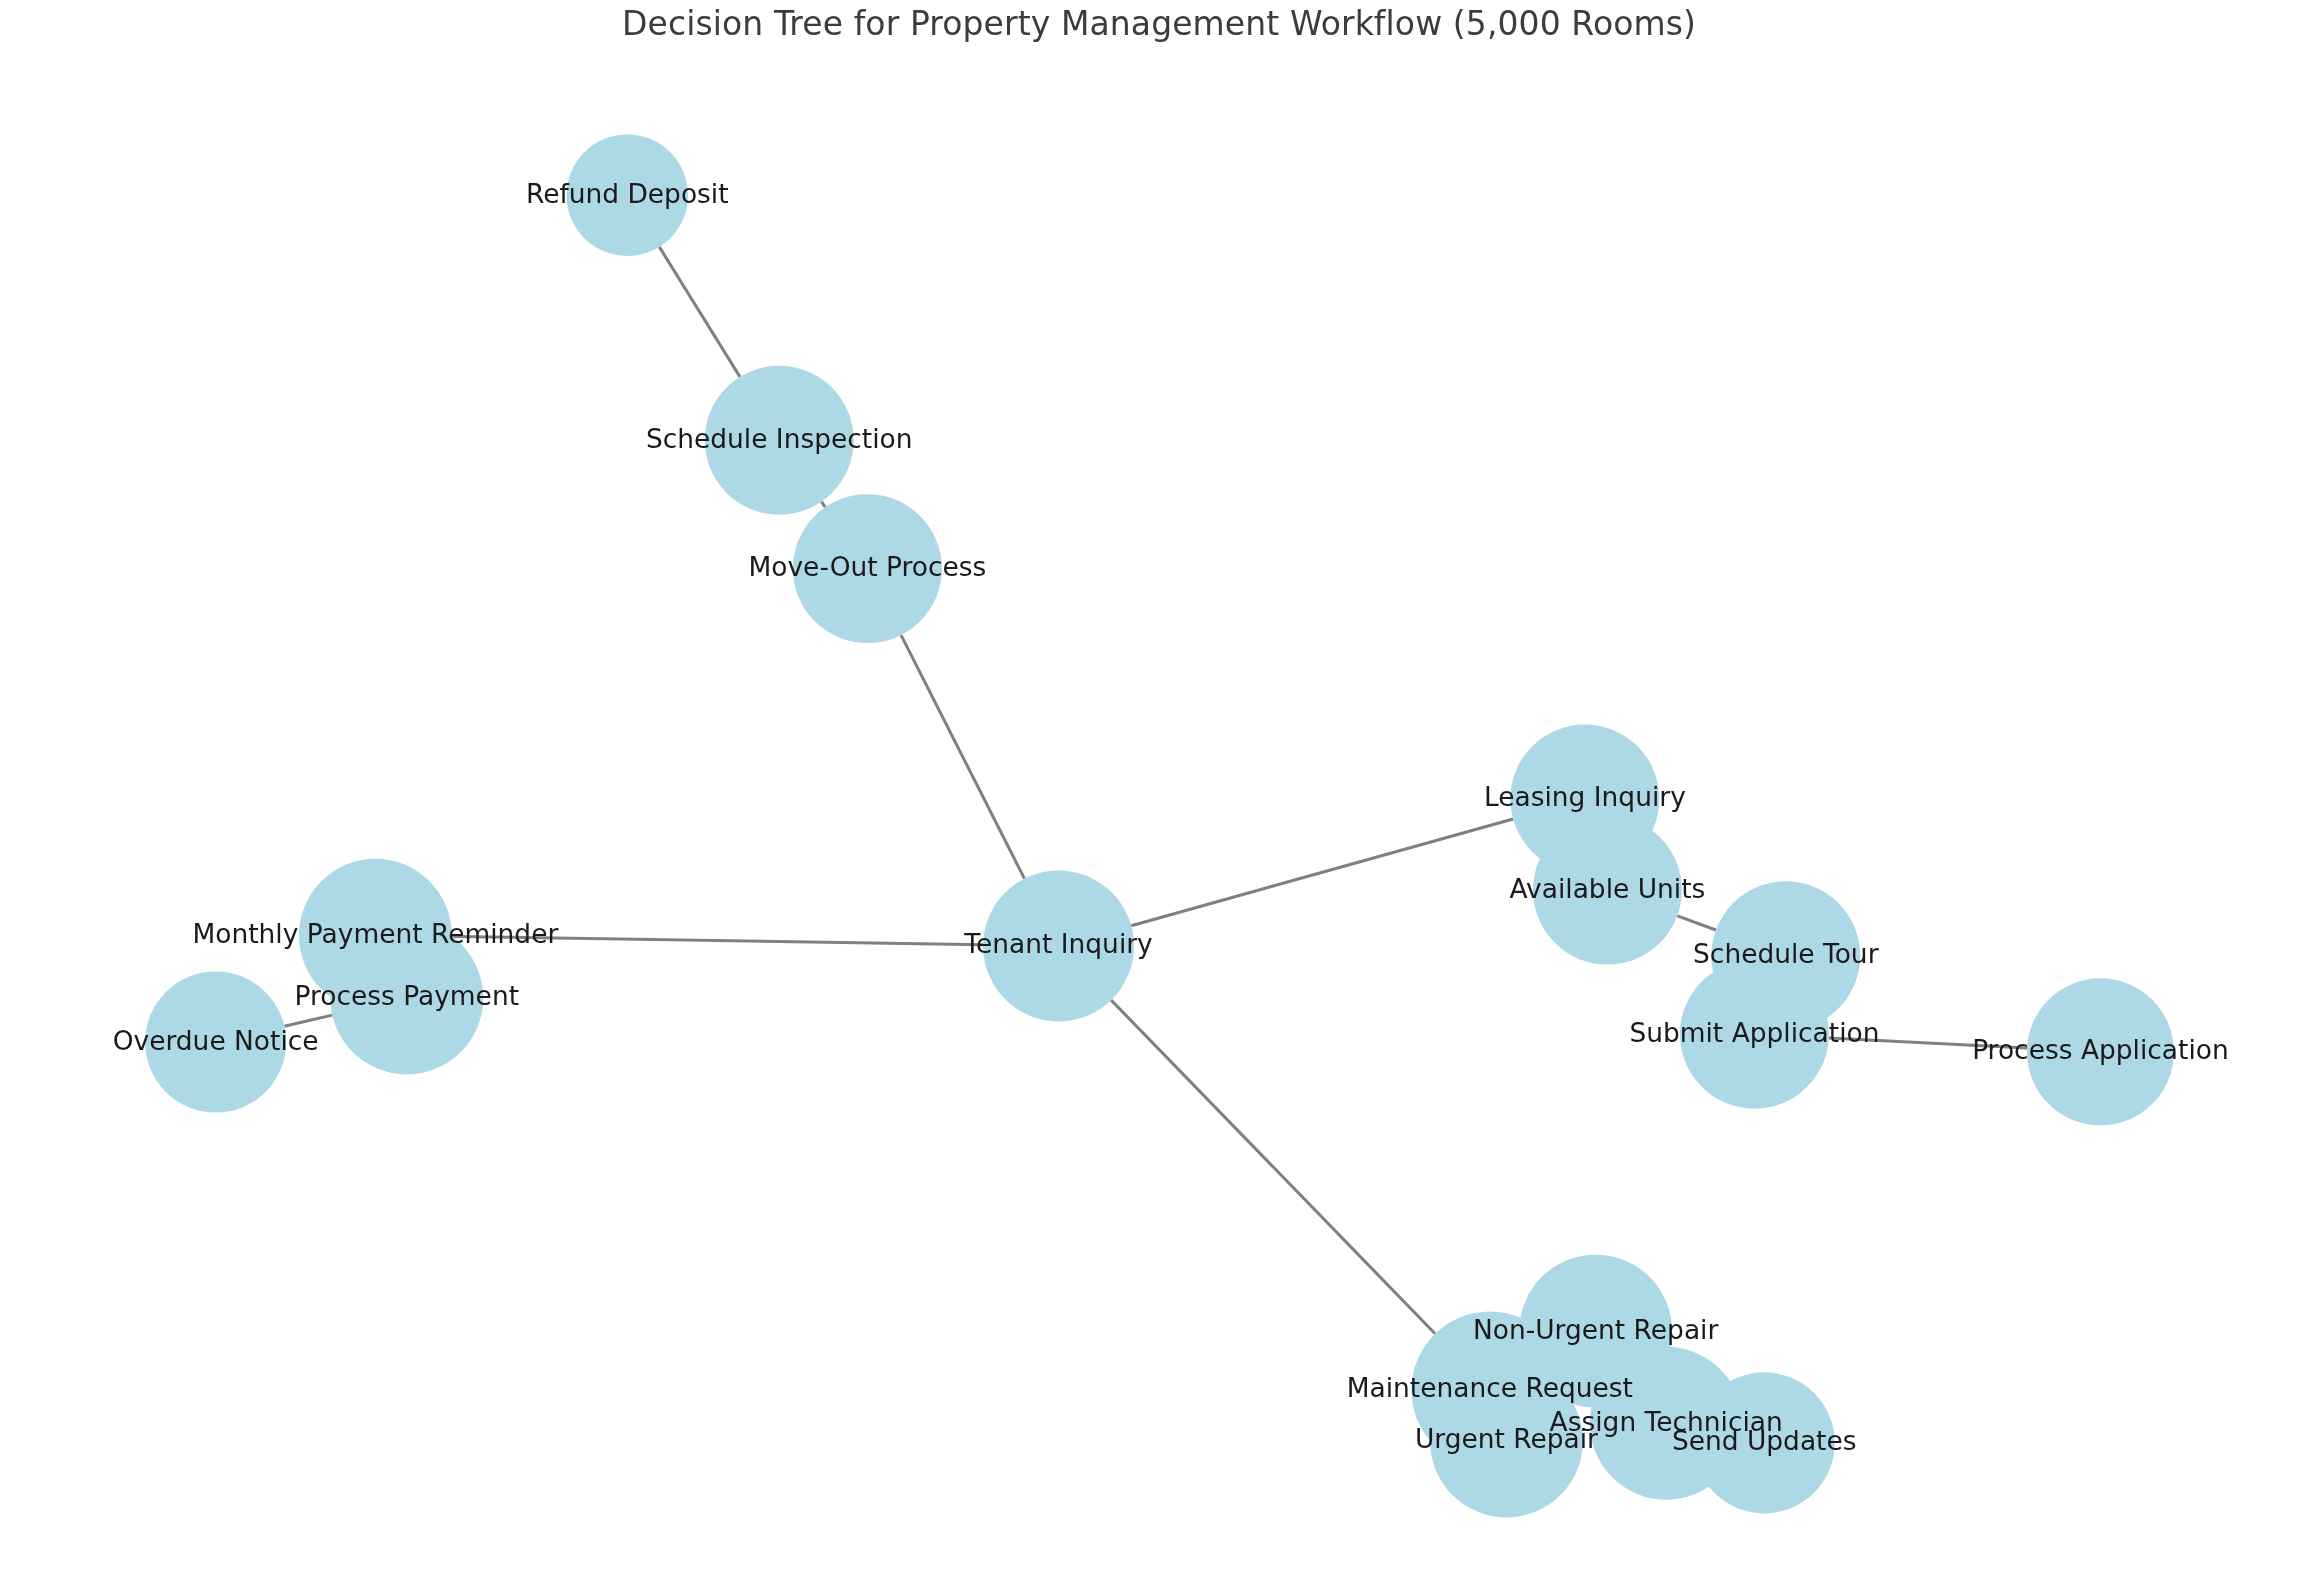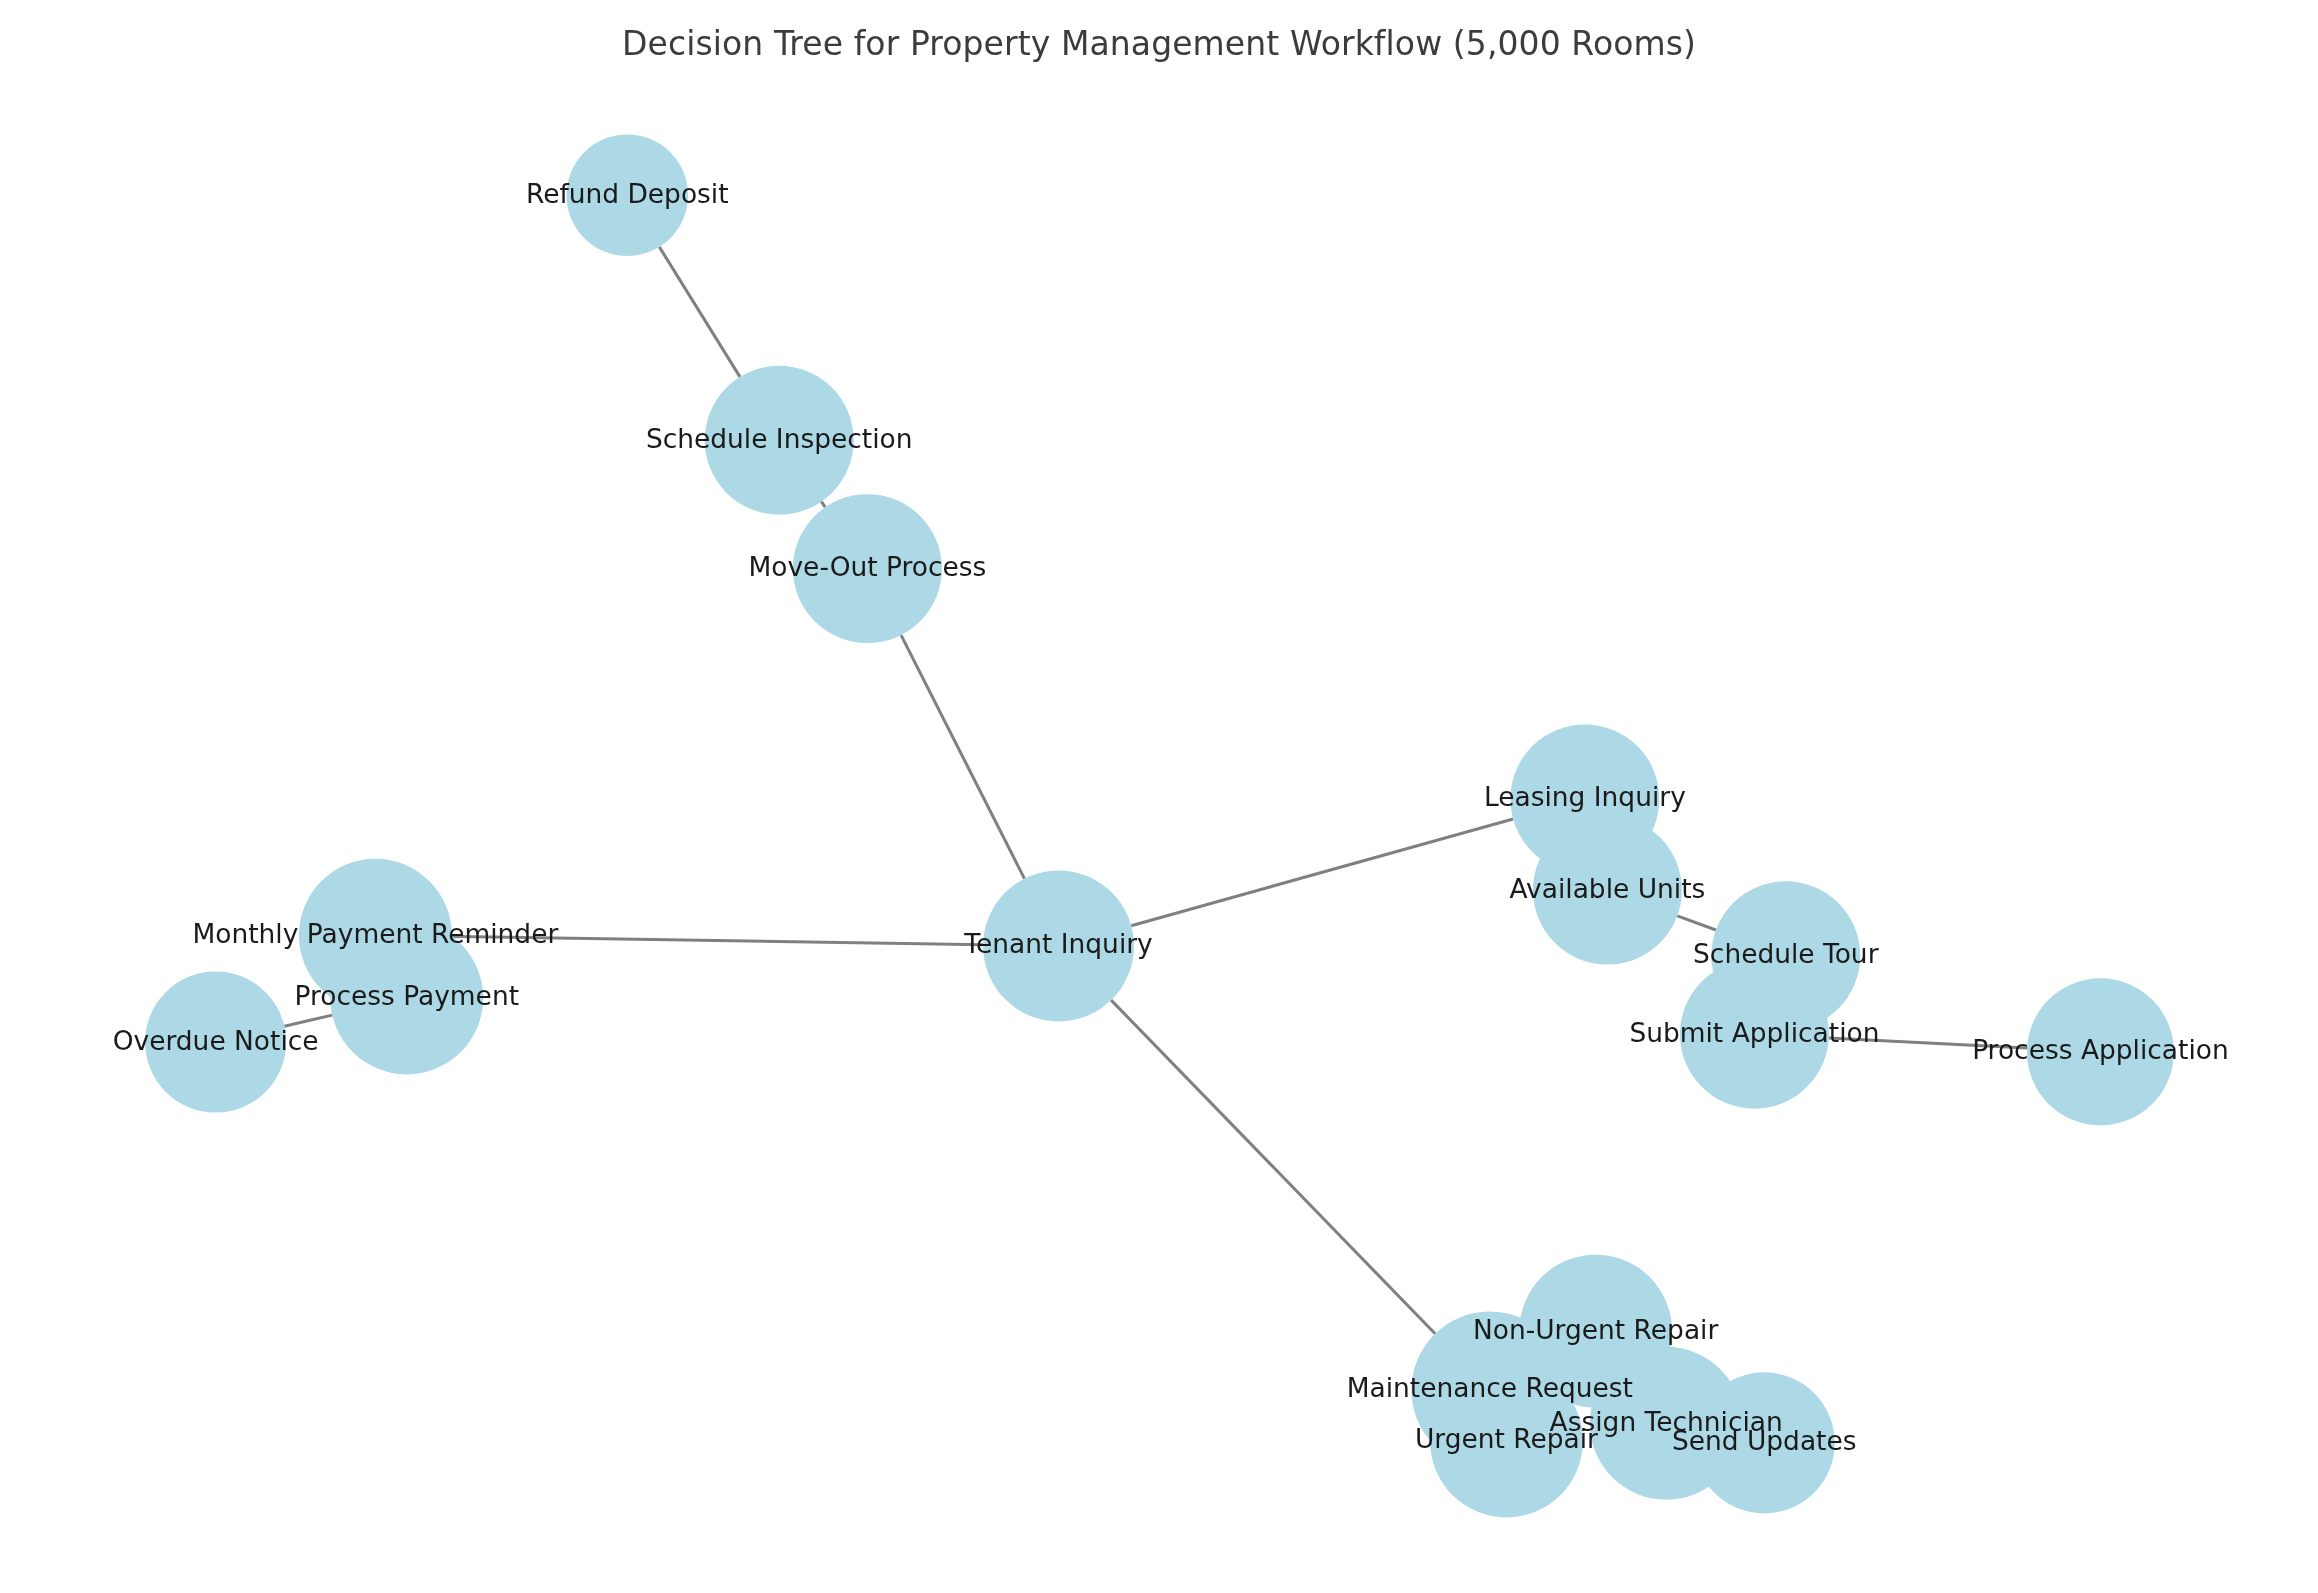--- a/index.html
+++ b/index.html
@@ -14,21 +14,21 @@
     overflow: hidden;
   }
   #graph-root {
     position: relative;
     width: 2318px;
     height: 1594px;
     background: #ffffff;
   }
   .chart-title {
     position: absolute;
-    top: 24px;
+    top: 4px;
     left: 0;
     width: 2318px;
     text-align: center;
     font-family: "DejaVu Sans", sans-serif;
     font-size: 33px;
     font-weight: 400;
     color: #3c3c3c;
     letter-spacing: 0.1px;
   }
   svg#network-canvas {

